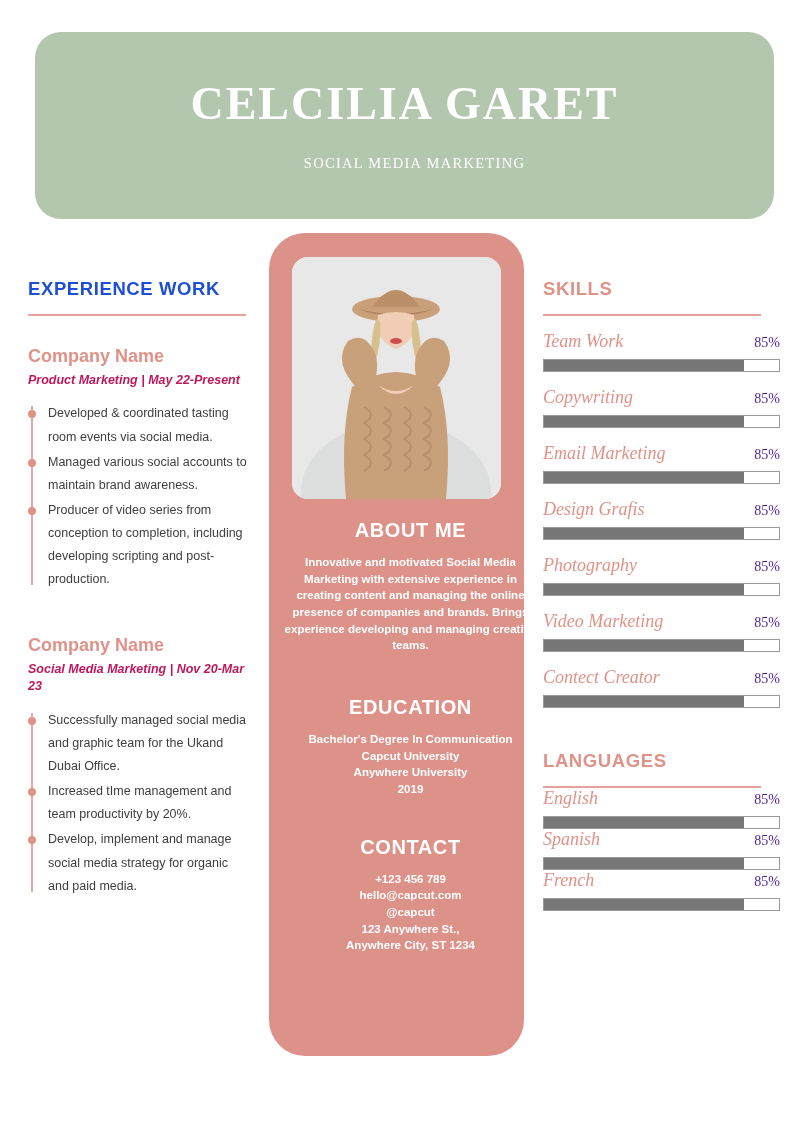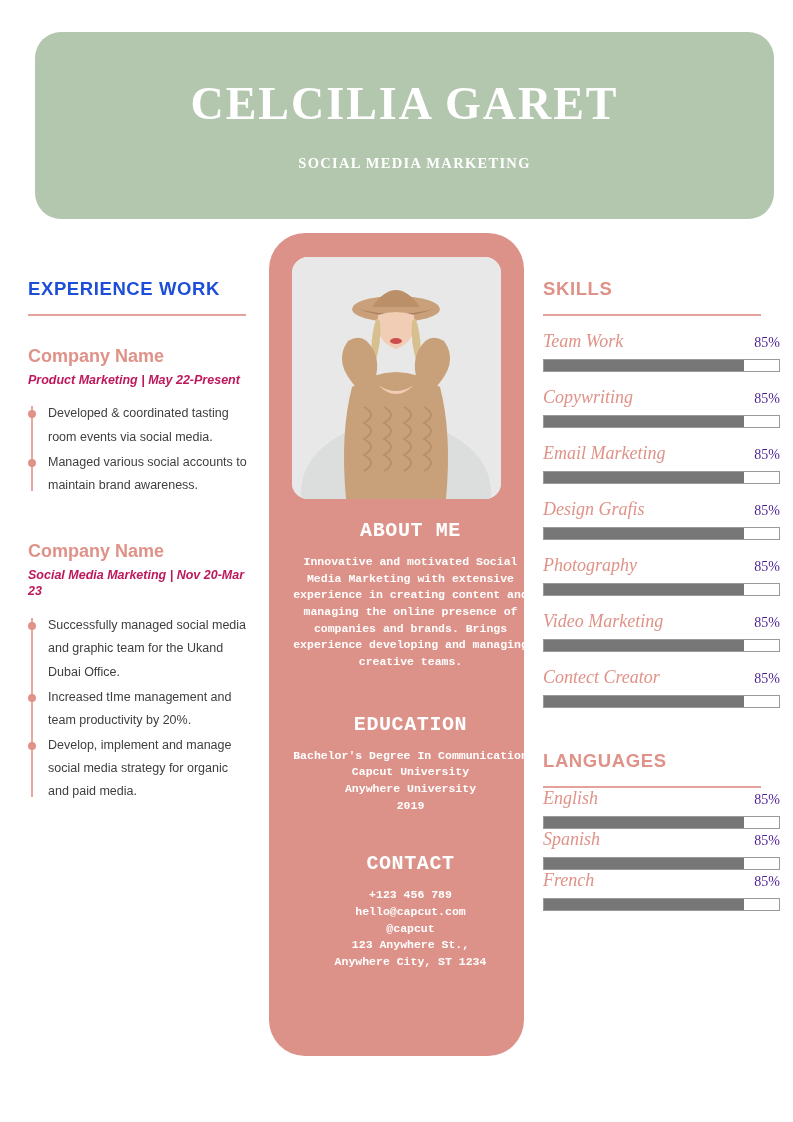--- a/index.html
+++ b/index.html
@@ -28,21 +28,21 @@
     font-weight: bold;
     font-size: 46px;
     letter-spacing: 2px;
     color: #ffffff;
     text-align: center;
     line-height: 1.1;
   }
   .header-role {
     margin-top: 26px;
     font-family: "Liberation Serif", serif;
-    font-weight: bold;
+    font-weight: normal;
     font-size: 14.5px;
     letter-spacing: 1.3px;
     color: #ffffff;
     margin-left: 20px;
   }
 
   
   .center-col {
     position: absolute;
     left: 269px; top: 233px;
@@ -56,21 +56,21 @@
   .photo-frame {
     position: absolute;
     left: 23px; top: 24px;
     width: 209px; height: 242px;
     border-radius: 16px;
     overflow: hidden;
     background: #e9eaea;
   }
   .photo-svg { display:block; width:100%; height:100%; }
 
-  .center-inner { position: absolute; left: 0; top: 286px; width: 283px; padding: 0 14px; font-family: Liberation Mono, monospace; }
+  .center-inner { position: absolute; left: 0; top: 286px; width: 283px; padding: 0 14px; }
   .c-title {
     font-size: 20px;
     font-weight: bold;
     letter-spacing: 0.6px;
     margin-bottom: 12px;
   }
   .c-body {
     font-size: 11.5px;
     line-height: 1.45;
     font-weight: bold;
@@ -199,20 +199,21 @@
   <div class="left-col">
     <div class="section-title">EXPERIENCE WORK</div>
     <div class="left-rule"></div>
 
     <div class="job">
       <div class="job-company">Company Name</div>
       <div class="job-meta">Product Marketing | May 22-Present</div>
       <div class="bullets">
         <div class="bullet"><span class="dot"></span><span>Developed &amp; coordinated tasting room events via social media.</span></div>
         <div class="bullet"><span class="dot"></span><span>Managed various social accounts to maintain brand awareness.</span></div>
+        <div class="bullet"><span class="dot"></span><span>Producer of video series from conception to completion, including developing scripting and post-production.</span></div>
       </div>
     </div>
 
     <div class="job" style="margin-top:44px;">
       <div class="job-company">Company Name</div>
       <div class="job-meta">Social Media Marketing | Nov 20-Mar 23</div>
       <div class="bullets">
         <div class="bullet"><span class="dot"></span><span>Successfully managed social media and graphic team for the Ukand Dubai Office.</span></div>
         <div class="bullet"><span class="dot"></span><span>Increased tIme management and team productivity by 20%.</span></div>
         <div class="bullet"><span class="dot"></span><span>Develop, implement and manage social media strategy for organic and  paid media.</span></div>

